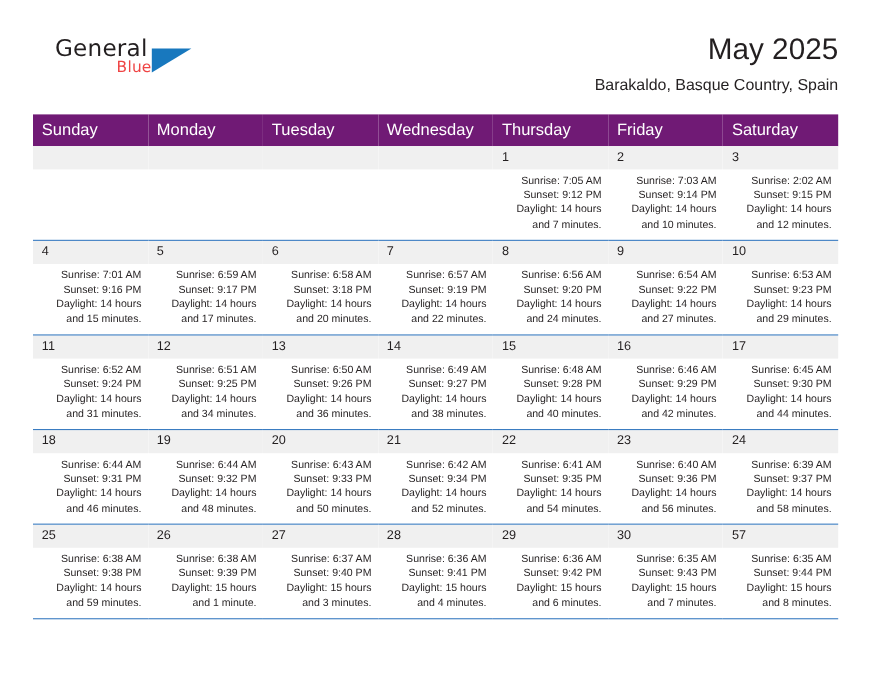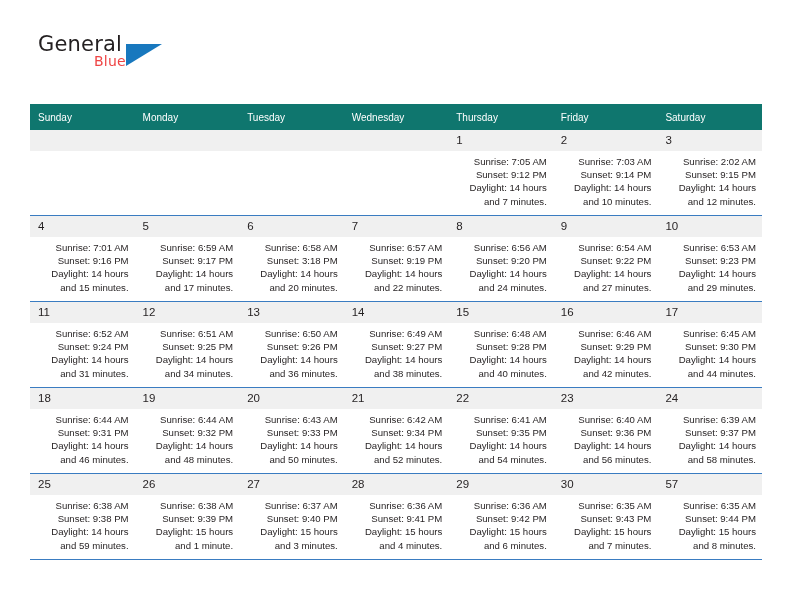--- a/index.html
+++ b/index.html
@@ -24,21 +24,21 @@
   
   .header {
     position: absolute;
     left: 30px;
     top: 28px;
     right: 30px;
     height: 68px;
   }
   .logo {
     position: absolute;
-    left: 0;
+    left: 12px;
     top: 4px;
     width: 180px;
     height: 58px;
   }
   .logo-general {
     position: absolute;
     left: 8px;
     top: 0px;
     font-size: 21px;
     letter-spacing: 0.2px;
@@ -87,23 +87,23 @@
   
   .calendar {
     position: absolute;
     left: 30px;
     top: 104px;
     width: 732px;
     border-collapse: collapse;
     table-layout: fixed;
   }
   .calendar th {
-    background: #0f766e;
+    background: #701a75;
     color: #ffffff;
-    font-size: 10px;
+    font-size: 15px;
     font-weight: normal;
     text-align: left;
     padding: 6px 0 6px 8px;
     height: 14px;
   }
   .calendar td {
     vertical-align: top;
     padding: 0;
     border-bottom: 1.6px solid #3a7cc1;
     width: 104.57px;
@@ -143,20 +143,24 @@
 </head>
 <body>
 
 <div class="page">
 
   <div class="header">
     <div class="logo">
       <span class="logo-general">General</span>
       <span class="logo-tri"></span>
       <span class="logo-blue">Blue</span>
+    </div>
+    <div class="title-block">
+      <div class="cal-title">May 2025</div>
+      <div class="cal-subtitle">Barakaldo, Basque Country, Spain</div>
     </div>
   </div>
 
   <table class="calendar">
     <thead>
       <tr>
         <th>Sunday</th>
         <th>Monday</th>
         <th>Tuesday</th>
         <th>Wednesday</th>

